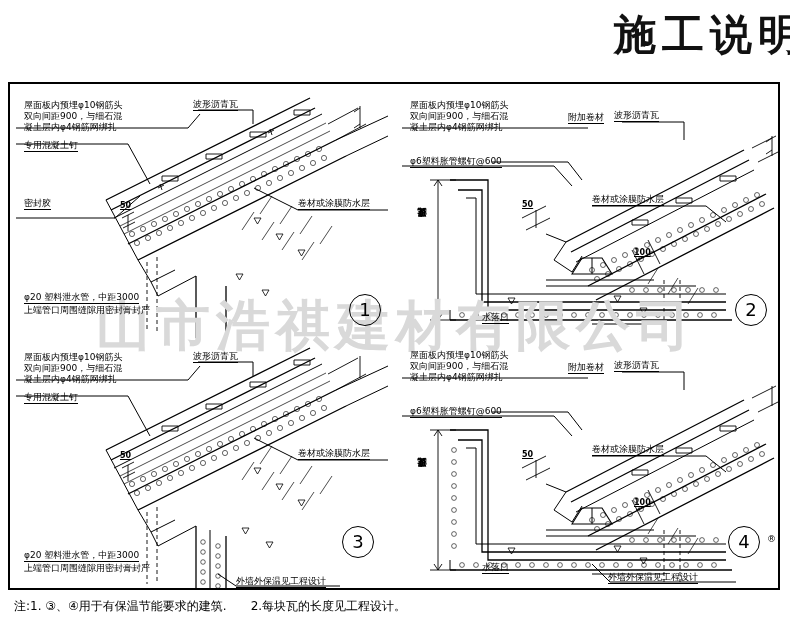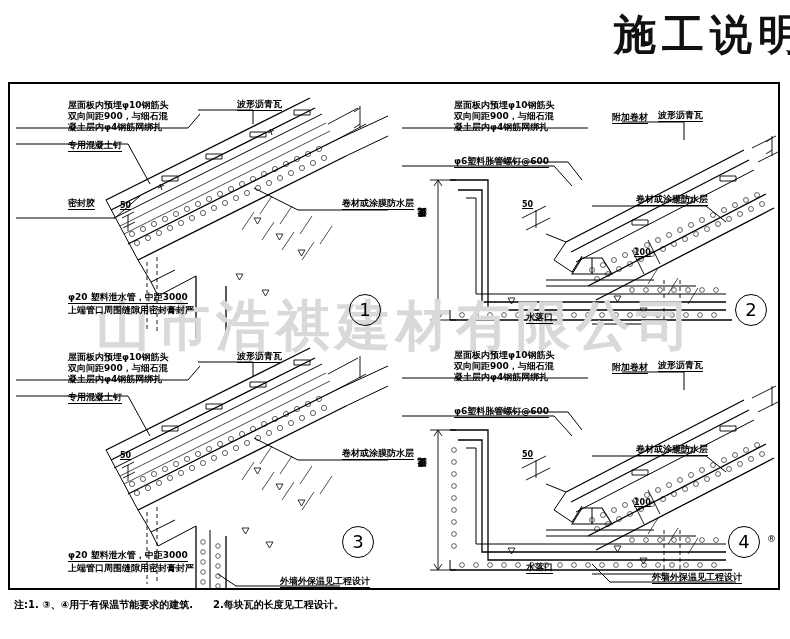--- a/index.html
+++ b/index.html
@@ -34,23 +34,22 @@
   #cell1{left:0;top:0;width:386px;height:254px;}
   #cell2{left:386px;top:0;width:386px;height:254px;}
   #cell3{left:0;top:254px;width:386px;height:254px;}
   #cell4{left:386px;top:254px;width:386px;height:254px;}
 
   .cell svg{display:block;position:absolute;left:0;top:0;z-index:1;}
 
   
   .ann{
     position:absolute;z-index:3;white-space:nowrap;
-    font-size:9px;line-height:11px;font-weight:bold;color:#000;
+    font-size:9px;line-height:11px;font-weight:normal;color:#000;
     font-family:"DejaVu Sans","Liberation Sans",sans-serif;
-    margin-left:44px;
   }
   .ann.multi{white-space:pre-line;}
   .ann.u{border-bottom:1px solid #000;padding-bottom:0px;}
   .vert{
     position:absolute;z-index:3;font-size:9px;font-weight:bold;
     writing-mode:vertical-rl;transform:rotate(180deg);
     font-family:"DejaVu Sans","Liberation Sans",sans-serif;
   }
   .dim{position:absolute;z-index:3;font-size:8px;font-weight:bold;text-decoration:underline;}
 
@@ -59,21 +58,21 @@
     position:absolute;z-index:4;width:30px;height:30px;border:1.5px solid #000;
     border-radius:50%;text-align:center;line-height:29px;
     font-size:18px;font-weight:normal;background:transparent;
     font-family:"DejaVu Sans","Liberation Sans",sans-serif;
   }
   .regmark{position:absolute;z-index:4;font-size:9px;}
 
   
   .note{
     position:absolute;left:14px;top:598px;width:700px;
-    font-size:10px;font-weight:bold;white-space:nowrap;
+    font-size:12px;font-weight:normal;white-space:nowrap;
     font-family:"DejaVu Sans","Liberation Sans",sans-serif;
   }
 </style>
 </head>
 <body>
 
 <div class="page-title">施工说明</div>
 
 <div class="frame">
 

